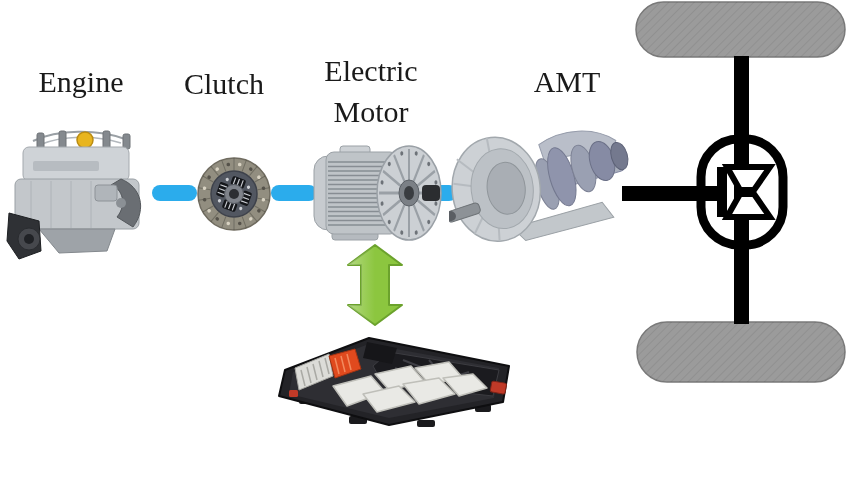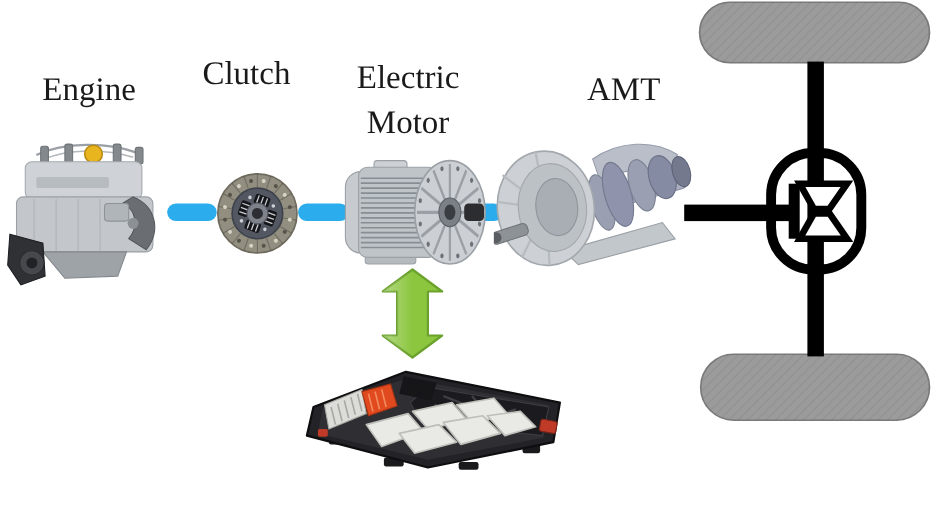--- a/index.html
+++ b/index.html
@@ -251,21 +251,21 @@
       <polygon points="92,66 128,58 144,74 106,84"></polygon>
       <polygon points="132,56 168,50 184,66 148,76"></polygon>
       <polygon points="172,50 202,46 216,60 188,68"></polygon>
     </g>
     <rect x="220" y="54" width="15" height="11" rx="2" fill="#C03A28" stroke="#7e2418" transform="rotate(10 227 59)"></rect>
     <rect x="18" y="62" width="9" height="7" rx="1.5" fill="#C03A28"></rect>
   </svg>
 
   <div class="label" style="left:21px;top:65px;width:120px">Engine</div>
 
-  <div class="label" style="left:164px;top:50px;width:120px">Clutch</div>
+  <div class="label" style="left:164px;top:67px;width:120px">Clutch</div>
 
   <div class="label" style="left:507px;top:65px;width:120px">AMT</div>
 
   <div class="label two-line" style="left:311px;top:50px;width:120px">
     <span>Electric</span><br>
     <span>Motor</span>
   </div>
 
 
 </div>

